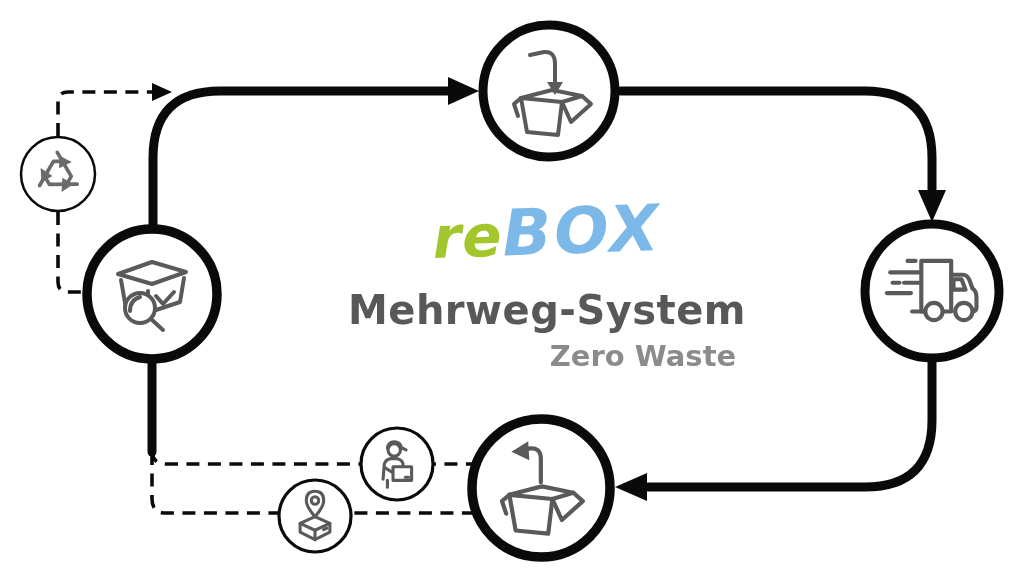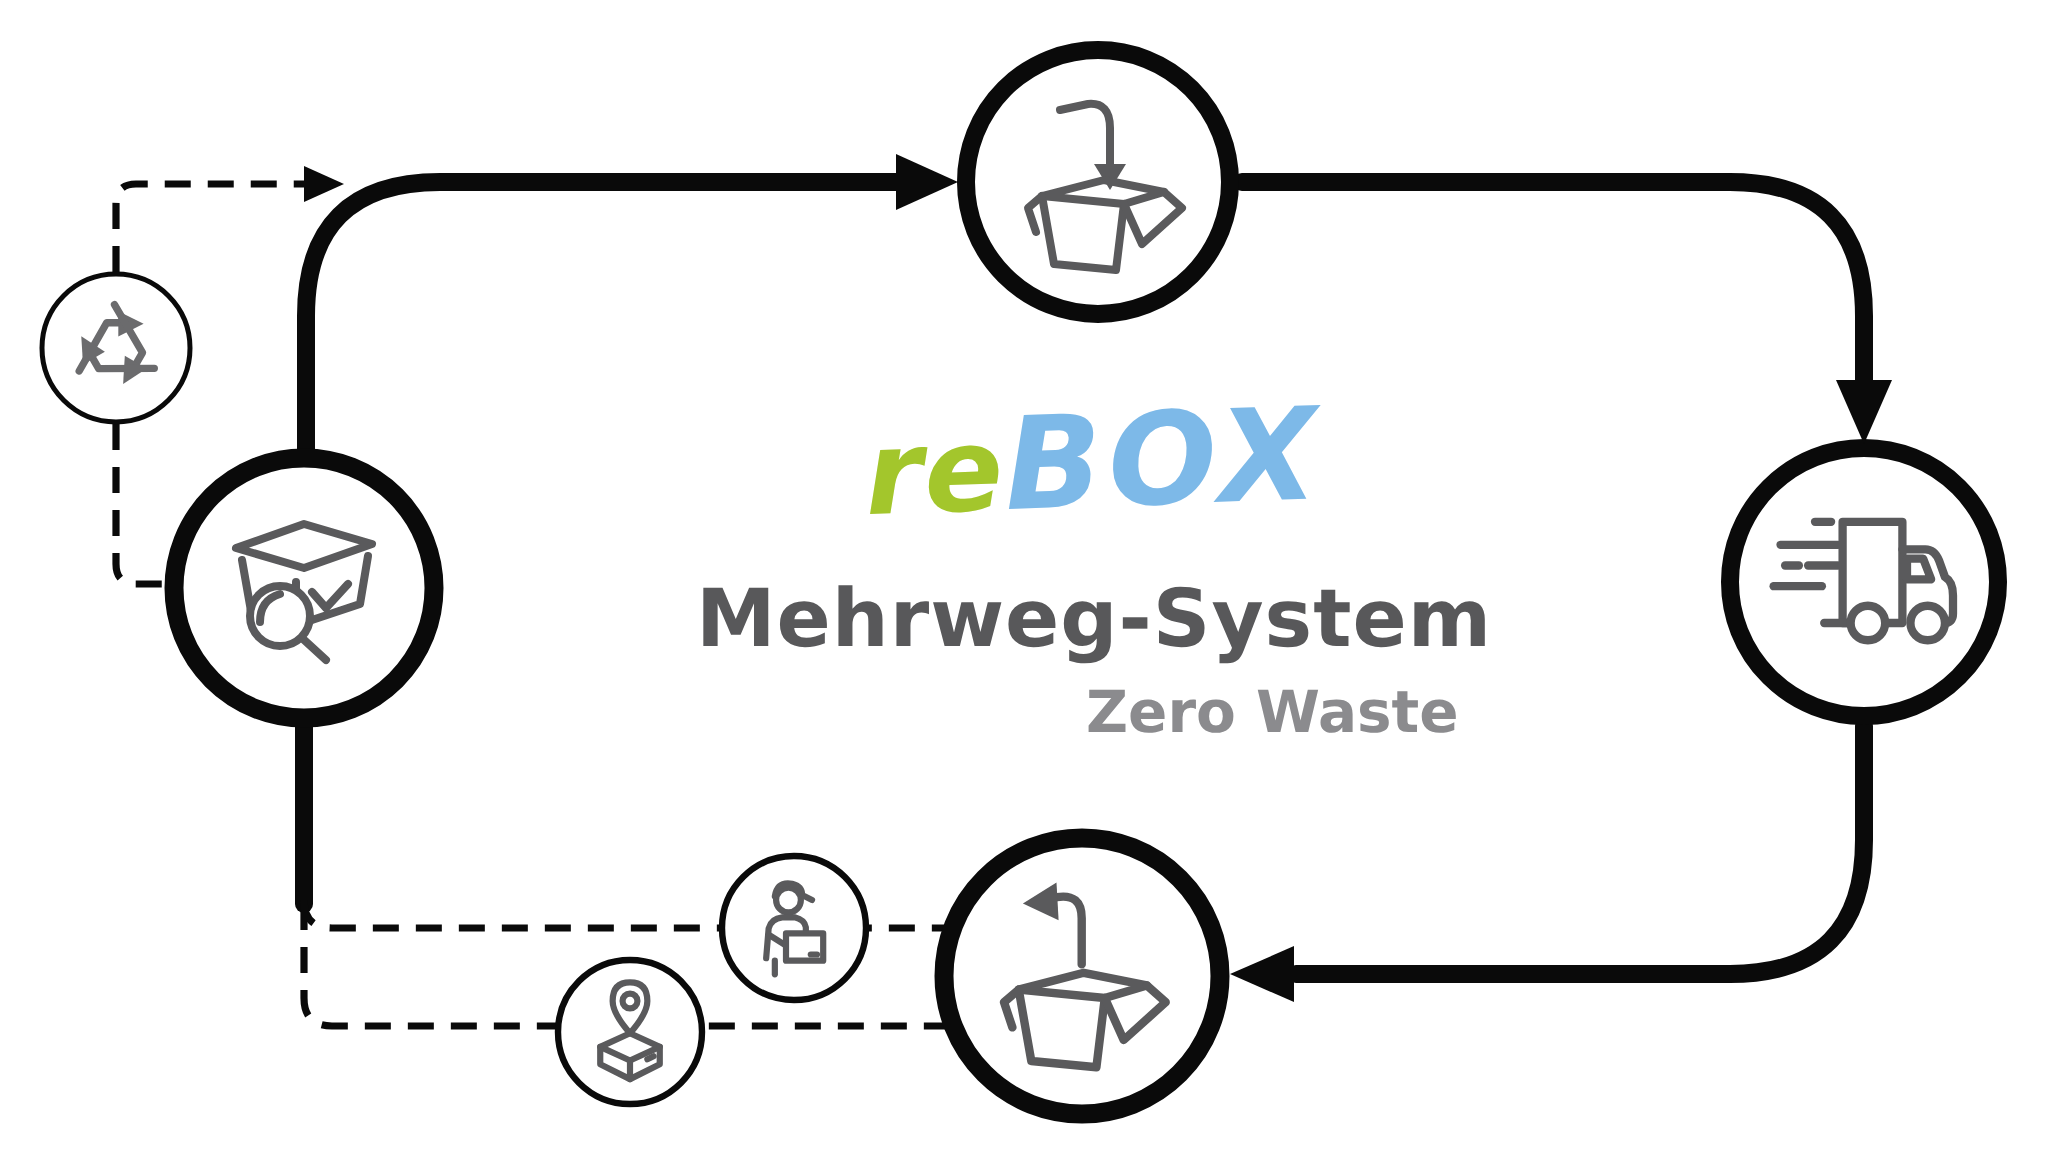--- a/index.html
+++ b/index.html
@@ -21,21 +21,21 @@
   }
   .logo-re{font-size:58px;letter-spacing:1px;}
   .logo-box{font-size:64px;letter-spacing:3px;}
   .headline{
     position:absolute;left:337px;top:287px;width:420px;
     text-align:center;font-weight:700;font-size:40px;line-height:1.15;
     letter-spacing:0.5px;white-space:nowrap;
   }
   .subheadline{
     position:absolute;left:543px;top:340px;width:200px;
-    text-align:left;font-weight:700;font-size:29px;line-height:1.15;
+    text-align:center;font-weight:700;font-size:29px;line-height:1.15;
     white-space:nowrap;
   }
 </style>
 </head>
 <body>
 
 <div class="stage" style="background: rgb(255, 255, 255);">
 
   <svg width="1024" height="581" viewBox="0 0 1024 581">
 

